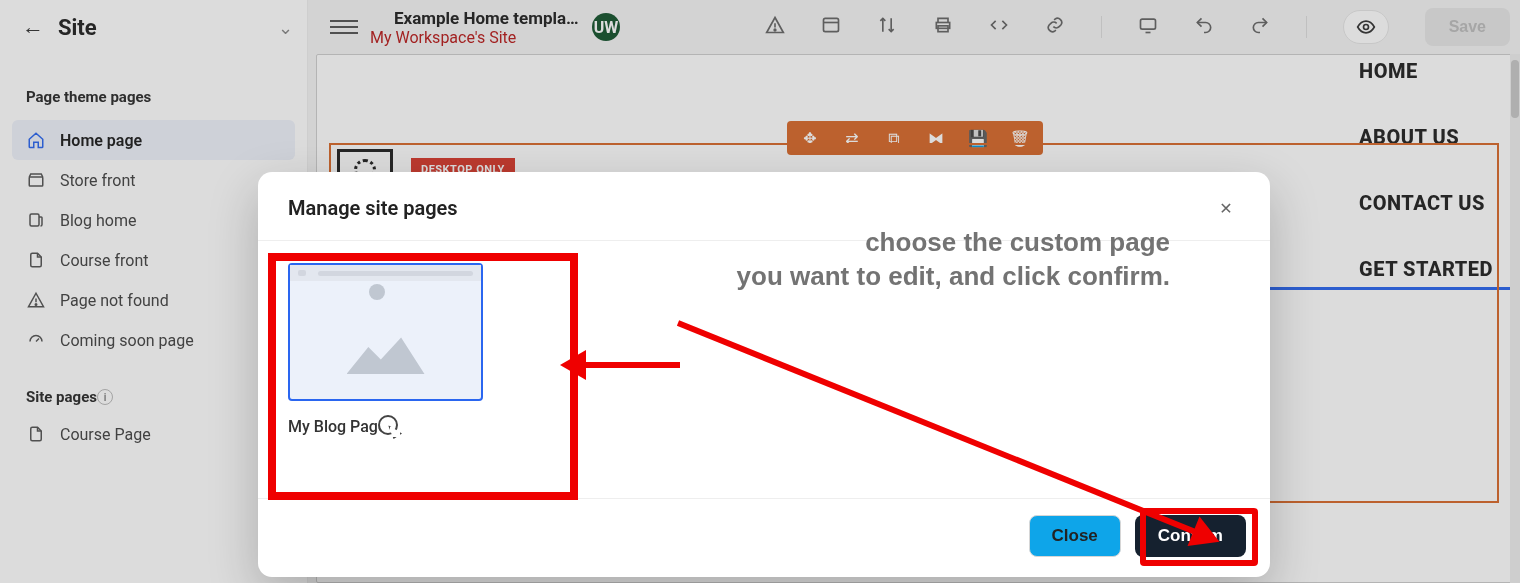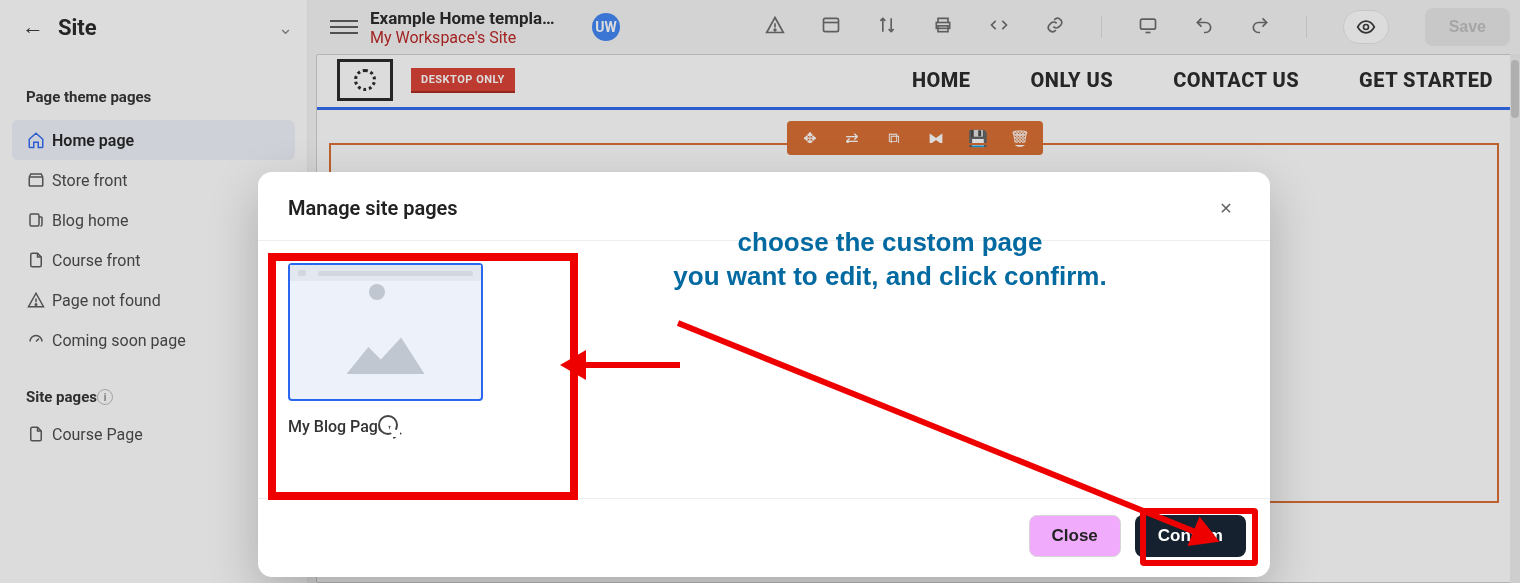--- a/index.html
+++ b/index.html
@@ -10,60 +10,60 @@
   }
   .sidebar-header {
     display: flex; align-items: center; height: 54px; padding: 0 14px 0 22px;
   }
   .sidebar-header .back { font-size: 22px; color: #333; margin-right: 14px; }
   .sidebar-title { font-size: 22px; font-weight: 700; color: #222; flex: 1; }
   .sidebar-header .chev { color: #888; font-size: 18px; }
 
   .sidebar-section { font-size: 15px; font-weight: 700; color: #2b2b2b; padding: 34px 26px 14px; }
   .sidebar-item {
-    display: flex; align-items: center; gap: 6px;
+    display: flex; align-items: center; gap: 14px;
     padding: 10px 26px; font-size: 16px; color: #444; cursor: pointer;
   }
   .sidebar-item.active { background: #eef2fb; color: #1b1b1b; font-weight: 600; border-radius: 6px; margin: 0 12px; padding-left: 14px; }
   .sidebar-item .ic { width: 20px; height: 20px; display: inline-flex; align-items: center; justify-content: center; color: #555; }
   .sidebar-item.active .ic { color: #2a66f0; }
 
   .site-pages-head { display:flex; align-items:center; padding: 28px 26px 8px; font-size:15px; font-weight:700; color:#2b2b2b; }
   .info-dot { display:inline-flex; width:16px; height:16px; border:1px solid #bbb; border-radius:50%; align-items:center; justify-content:center; font-size:10px; color:#888; }
 
   
   .editor-top {
     position: absolute; left: 320px; right: 0; top: 0; height: 54px;
     display: flex; align-items: center; padding: 0 10px; gap: 12px;
     background: transparent;
   }
   .hamburger { width:28px; display:flex; flex-direction:column; gap:4px; }
   .hamburger span { height:2px; background:#555; display:block; }
   .template-block { display:flex; flex-direction:column; min-width: 210px; }
-  .template-title { font-size: 17px; font-weight: 700; color:#222; white-space: nowrap; overflow:hidden; text-overflow: ellipsis; max-width: 210px; }
+  .template-title { font-size: 17px; font-weight: 700; color:#222; white-space: nowrap; overflow:hidden; text-overflow: ellipsis; max-width: 210px; margin-left: 24px; }
   .workspace-name { font-size: 16px; color:#b91c1c; }
-  .avatar { width:28px; height:28px; border-radius:50%; background:#3b82f6; color:#fff; display:flex; align-items:center; justify-content:center; font-size:14px; font-weight:700; }
+  .avatar { width:28px; height:28px; border-radius:50%; background:#14532d; color:#fff; display:flex; align-items:center; justify-content:center; font-size:16px; font-weight:700; }
   .top-icons { margin-left:auto; display:flex; align-items:center; gap:36px; color:#666; font-size:18px; }
   .top-icons .sep { width:1px; height:22px; background:#ddd; }
   .save-btn { background:#e7e7e7; color:#bdbdbd; border:none; border-radius:8px; padding:10px 24px; font-size:16px; font-weight:700; }
   .eye-pill { background:#fff; border:1px solid #e6e6e6; border-radius:20px; padding:6px 12px; display:flex; align-items:center; }
 
   
   .canvas {
     position: absolute; left: 316px; right: 6px; top: 54px; bottom: 0;
     background: #fff; border:1px solid #cfcfcf; border-radius:2px;
     overflow: hidden;
   }
   .canvas-inner { position:absolute; inset:0; filter: blur(0.5px); }
   .logo-row { display:flex; align-items:center; padding: 4px 20px 6px; gap:18px; border-bottom: 3px solid #2a66f0; }
   .logo-box { width:56px; height:42px; border:3px solid #222; display:flex; align-items:center; justify-content:center; }
   .gearish { width:22px; height:22px; border:3px dotted #222; border-radius:50%; }
   .logo-text { font-size:36px; font-weight:800; color:#1b1b1b; letter-spacing:0.5px; }
   .desk-tag { background:#d83a2d; color:#fff; font-size:11px; font-weight:700; padding:5px 10px; letter-spacing:0.5px; border-bottom: 2px solid #a82015;}
-  .nav { margin-left:auto; display:flex; gap:60px; }
+  .nav { margin-left:auto; display:flex; gap:42px;flex-direction:column; }
   .nav a { font-size:20px; font-weight:800; color:#222; text-decoration:none; letter-spacing:0.5px; }
 
   .sel-toolbar {
     position:absolute; top: 66px; left: 50%; transform:translateX(-50%);
     background:#d86a2b; border-radius:4px; padding:6px 12px; display:flex; gap:20px; color:#fff;
   }
   .sel-toolbar span { display:inline-flex; width:22px; height:22px; align-items:center; justify-content:center; }
   .big-outline {
     position:absolute; top:88px; left:12px; right:14px; height:360px;
     border:2px solid #d86a2b;
@@ -114,27 +114,27 @@
     background:#fff; border:2px solid #444; clip-path: polygon(0 0, 100% 60%, 40% 100%);
     border-radius:2px;
   }
   .page-card .cap { margin-top:16px; font-size:16px; color:#333; font-weight:500; }
 
   .modal-foot {
     padding: 16px 24px 20px; border-top:1px solid #eee;
     display:flex; justify-content:flex-end; gap:14px;
   }
   .btn { border-radius:8px; font-size:17px; font-weight:700; padding:10px 22px; cursor:pointer; border:1px solid transparent; }
-  .btn-ghost { background:#f0abfc; color:#222; border-color:#d6d6d6; }
+  .btn-ghost { background:#0ea5e9; color:#222; border-color:#d6d6d6; }
   .btn-primary { background:#15212f; color:#fff; }
 
   
   .anno-text {
     position:absolute; top:226px; left:610px; width:560px;
-    color:#0369a1; font-size:26px; font-weight:800; text-align:center; line-height:1.3;
+    color:#737373; font-size:26px; font-weight:800; text-align:right; line-height:1.3;
     font-family: Verdana, Geneva, sans-serif;
   }
   .anno-box1 {
     position:absolute; top:253px; left:268px; width:310px; height:247px;
     border:8px solid #ef0000; pointer-events:none;
   }
   .confirm-box {
     position:absolute; top:508px; left:1140px; width:118px; height:58px;
     border:6px solid #ef0000; border-radius:4px; pointer-events:none;
   }
@@ -326,21 +326,21 @@
 
 <div class="canvas">
   <div class="canvas-inner">
     <div class="logo-row">
       <div class="logo-box">
           <div class="gearish"></div>
         </div>
       <div class="desk-tag">DESKTOP ONLY</div>
       <nav class="nav">
         <a>HOME</a>
-        <a>ONLY US</a>
+        <a>ABOUT US</a>
         <a>CONTACT US</a>
         <a>GET STARTED</a>
       </nav>
     </div>
 
     <div class="sel-toolbar">
       <span>✥</span>
       <span>⇄</span>
       <span>⧉</span>
       <span>⧓</span>

